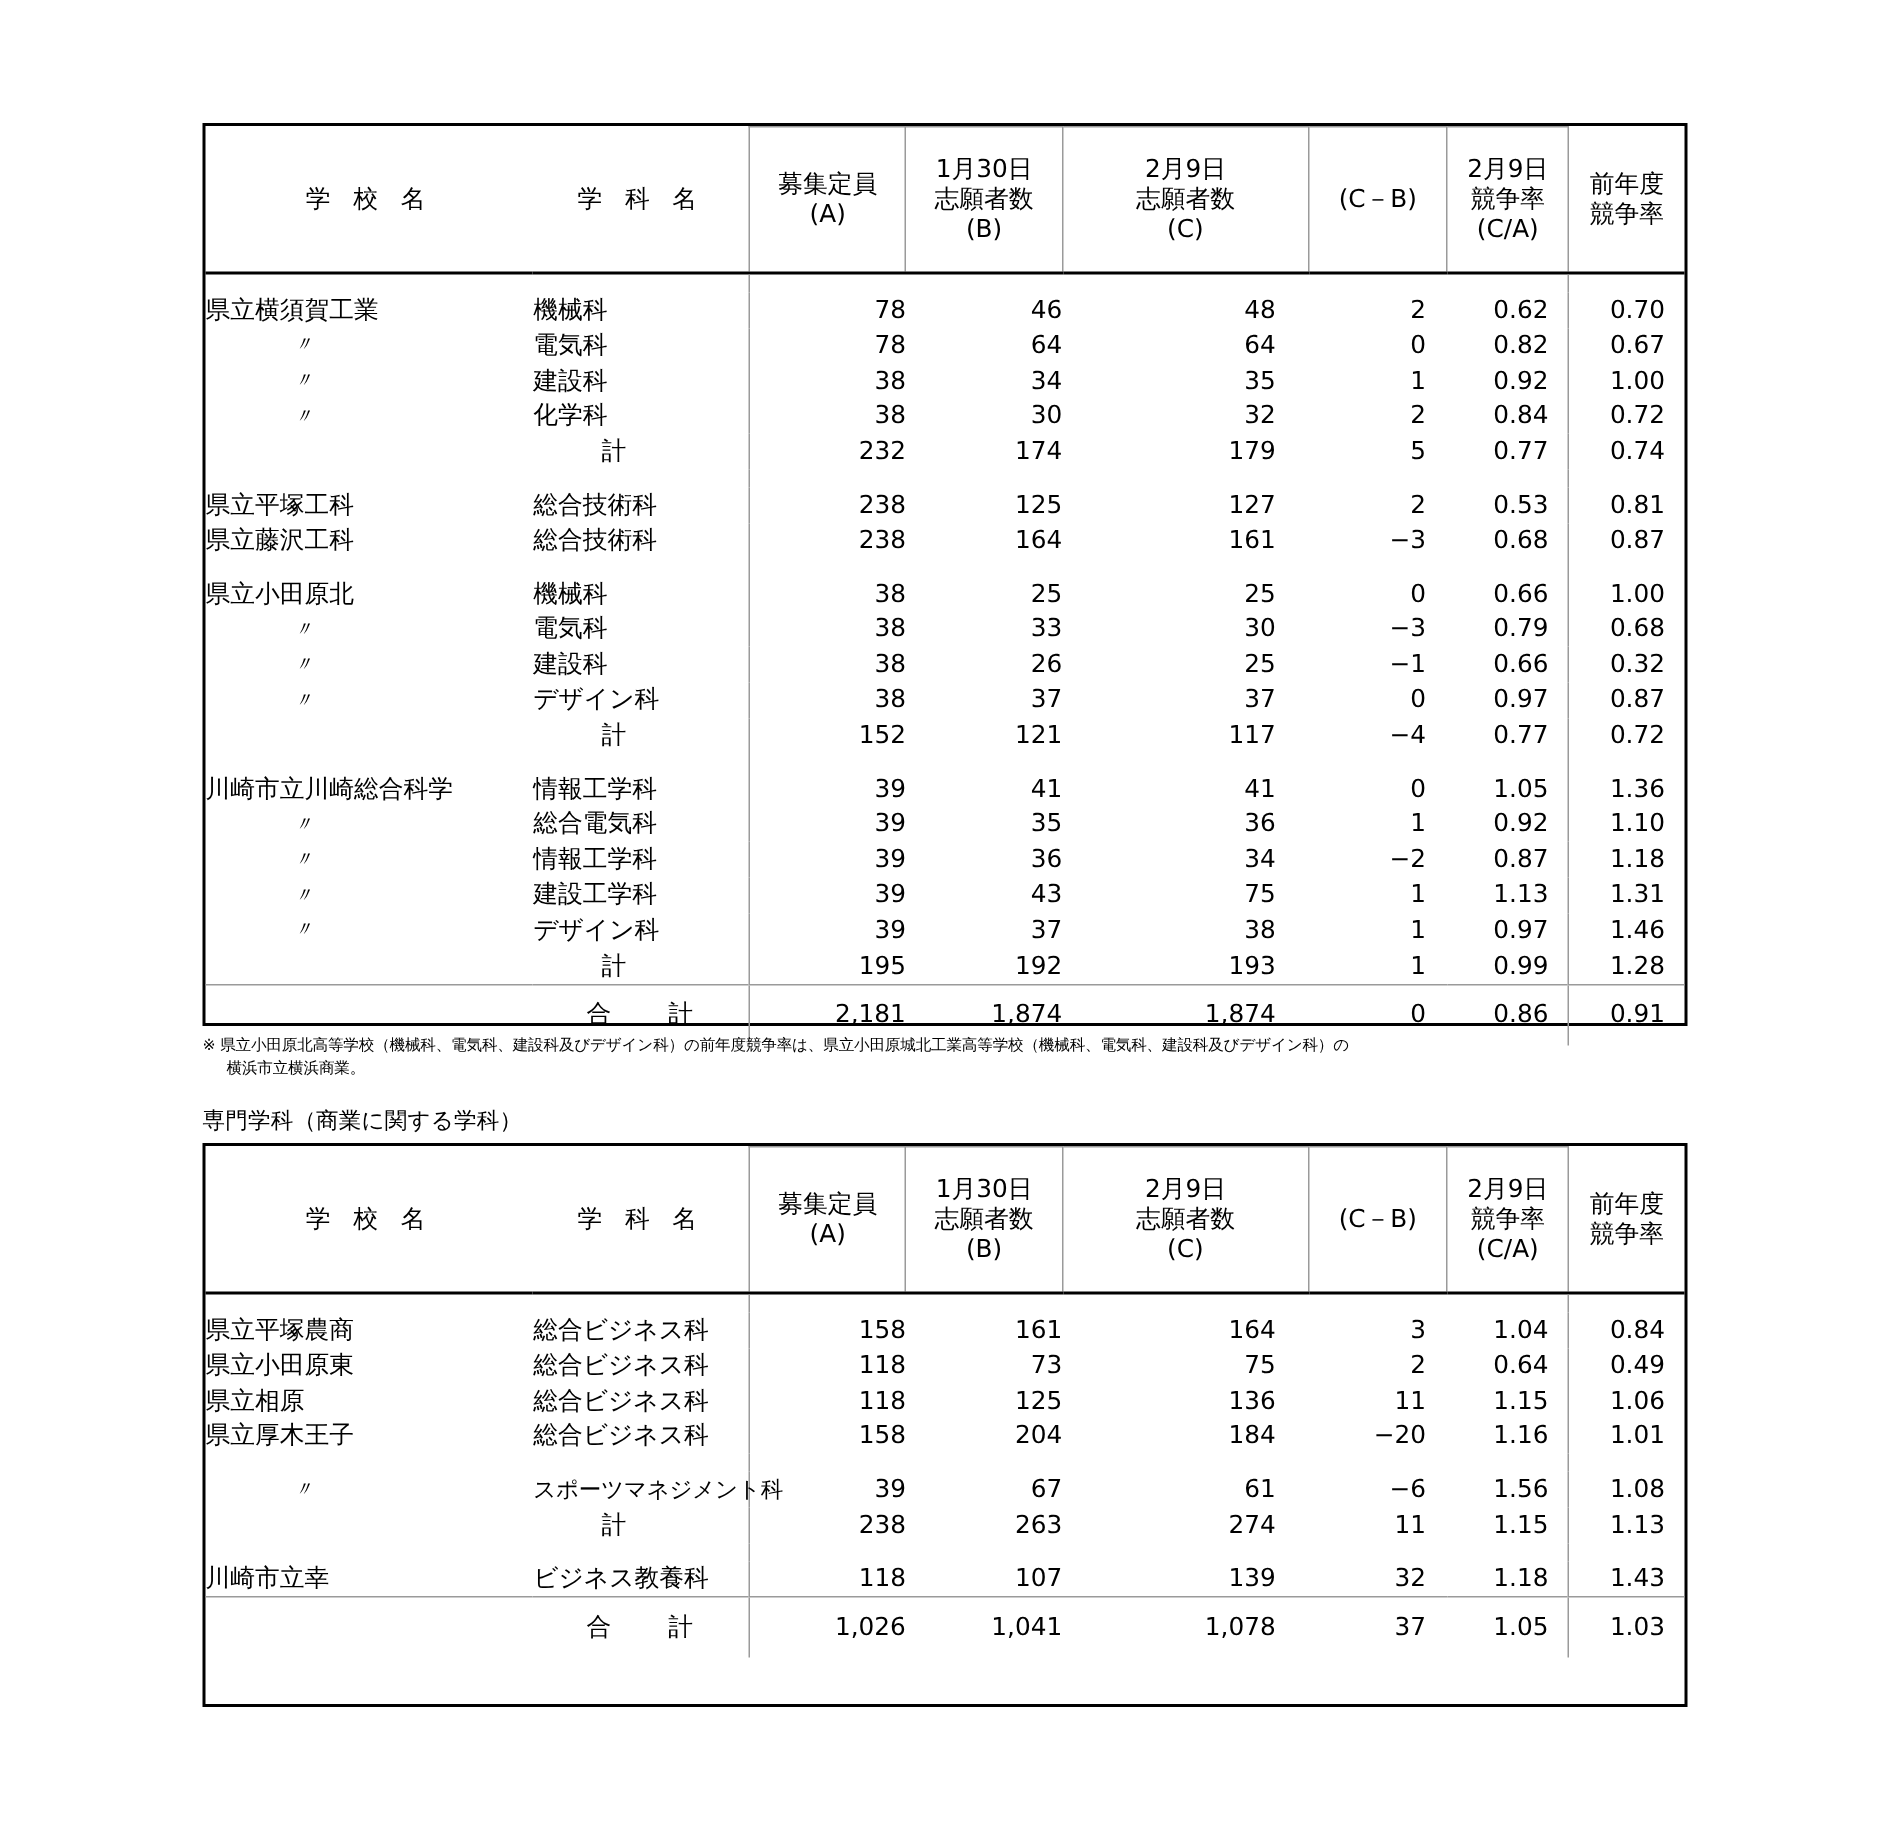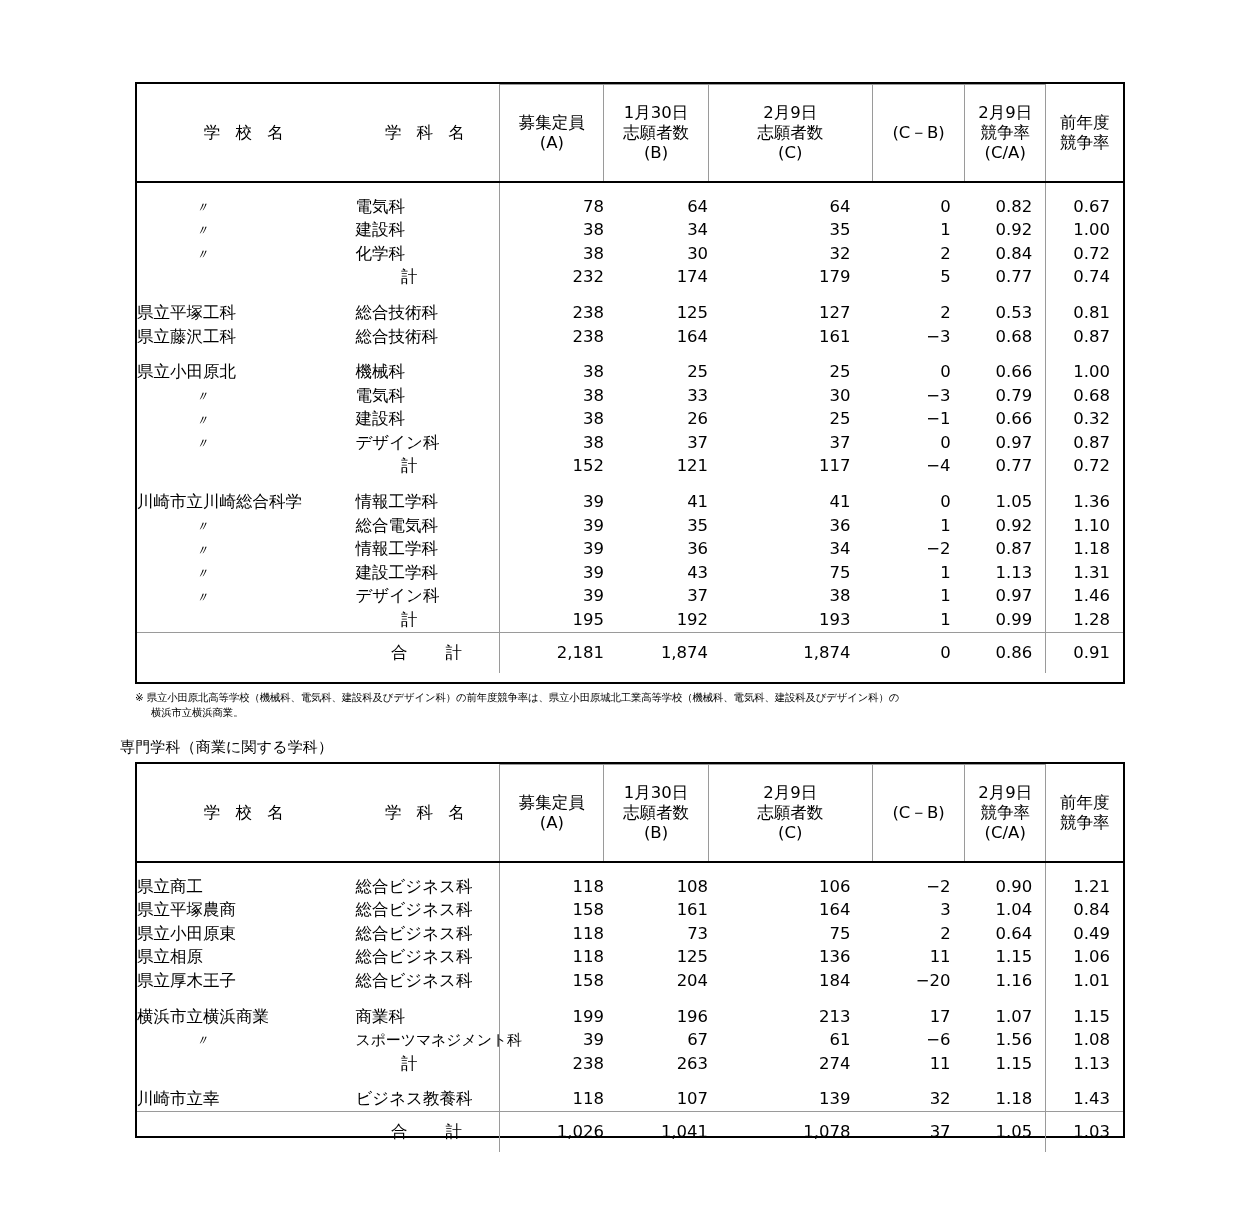--- a/index.html
+++ b/index.html
@@ -214,20 +214,30 @@
             <td></td>
             <td></td>
             <td class="vl-left"></td>
             <td></td>
             <td></td>
             <td></td>
             <td></td>
             <td class="vl-left"></td>
           </tr>
           <tr class="row">
+            <td class="school">県立横須賀工業</td>
+            <td class="dept">機械科</td>
+            <td class="num vl-left">78</td>
+            <td class="num">46</td>
+            <td class="num appc">48</td>
+            <td class="num diff">2</td>
+            <td class="num ratio">0.62</td>
+            <td class="num prev vl-left">0.70</td>
+          </tr>
+          <tr class="row">
             <td class="school ditto">〃</td>
             <td class="dept">電気科</td>
             <td class="num vl-left">78</td>
             <td class="num">64</td>
             <td class="num appc">64</td>
             <td class="num diff">0</td>
             <td class="num ratio">0.82</td>
             <td class="num prev vl-left">0.67</td>
           </tr>
           <tr class="row">
@@ -444,21 +454,21 @@
         </tr>
       </tbody>
     </table>
   </div>
 
   <div class="footnote" style="left:135px; top:690px;">
     <div>※  県立小田原北高等学校（機械科、電気科、建設科及びデザイン科）の前年度競争率は、県立小田原城北工業高等学校（機械科、電気科、建設科及びデザイン科）の</div>
     <div class="ln2">横浜市立横浜商業。</div>
   </div>
 
-  <div class="section-title" style="left:120px; top:738px;">専門学科（商業に関する学科）</div>
+  <div class="section-title" style="left:135px; top:738px;">専門学科（商業に関する学科）</div>
 
   <div class="tbl-wrap" style="left:135px; top:762px; width:990px; height:376px;">
     <table class="grid">
       <colgroup>
         <col class="c-school">
           <col class="c-dept">
           <col class="c-quota">
           <col class="c-appb">
         <col class="c-appc">
           <col class="c-diff">
@@ -516,30 +526,20 @@
             <td></td>
             <td></td>
             <td class="vl-left"></td>
             <td></td>
             <td></td>
             <td></td>
             <td></td>
             <td class="vl-left"></td>
           </tr>
           <tr class="row">
-            <td class="school">県立商工</td>
-            <td class="dept">総合ビジネス科</td>
-            <td class="num vl-left">118</td>
-            <td class="num">108</td>
-            <td class="num appc">106</td>
-            <td class="num diff">−2</td>
-            <td class="num ratio">0.90</td>
-            <td class="num prev vl-left">1.21</td>
-          </tr>
-          <tr class="row">
             <td class="school">県立平塚農商</td>
             <td class="dept">総合ビジネス科</td>
             <td class="num vl-left">158</td>
             <td class="num">161</td>
             <td class="num appc">164</td>
             <td class="num diff">3</td>
             <td class="num ratio">1.04</td>
             <td class="num prev vl-left">0.84</td>
           </tr>
           <tr class="row">
@@ -574,30 +574,20 @@
           </tr>
           <tr class="spacer">
             <td></td>
             <td></td>
             <td class="vl-left"></td>
             <td></td>
             <td></td>
             <td></td>
             <td></td>
             <td class="vl-left"></td>
-          </tr>
-          <tr class="row">
-            <td class="school">横浜市立横浜商業</td>
-            <td class="dept">商業科</td>
-            <td class="num vl-left">199</td>
-            <td class="num">196</td>
-            <td class="num appc">213</td>
-            <td class="num diff">17</td>
-            <td class="num ratio">1.07</td>
-            <td class="num prev vl-left">1.15</td>
           </tr>
           <tr class="row">
             <td class="school ditto">〃</td>
             <td class="dept tiny">スポーツマネジメント科</td>
             <td class="num vl-left">39</td>
             <td class="num">67</td>
             <td class="num appc">61</td>
             <td class="num diff">−6</td>
             <td class="num ratio">1.56</td>
             <td class="num prev vl-left">1.08</td>

